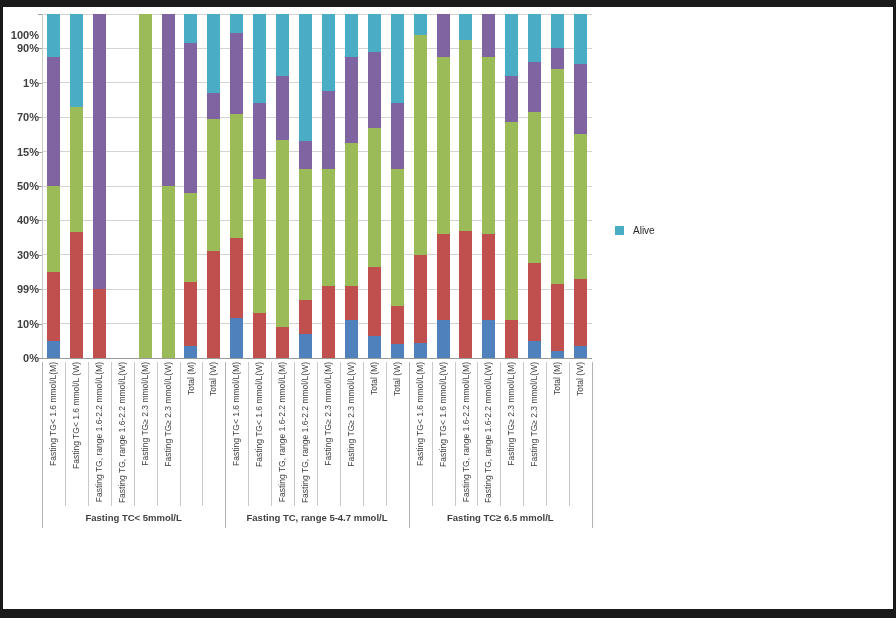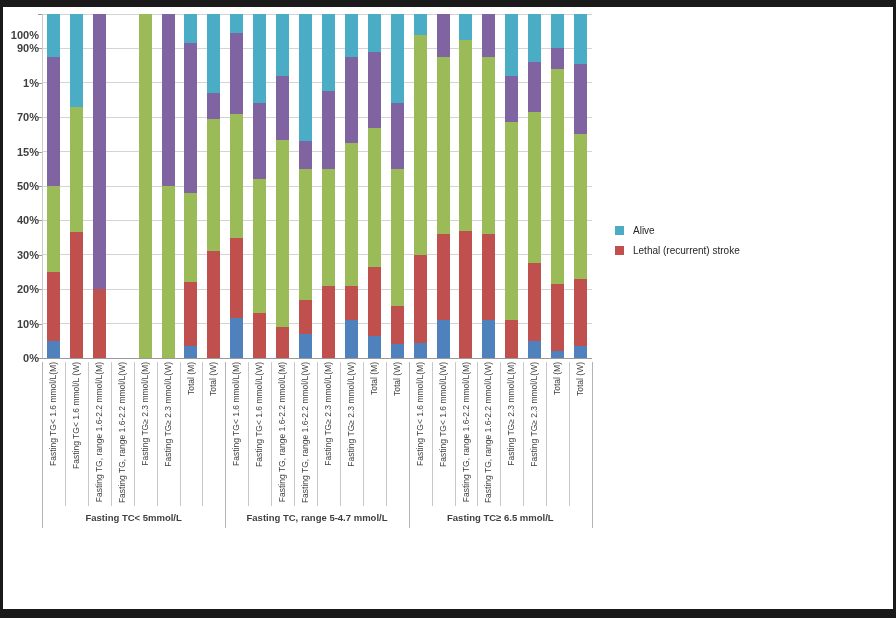--- a/index.html
+++ b/index.html
@@ -19,21 +19,21 @@
   .ytick { position:absolute; width:4px; height:1px; background:#9a9a9a; left:35px; }
   .ylabel { position:absolute; left:0; width:36px; text-align:right;
     font-size:11px; font-weight:700; color:#3f3f3f; line-height:12px; }
   .bar-seg { position:absolute; width:13px; }
   .xlabel { position:absolute; transform-origin:0 0; transform:rotate(-90deg) translateX(-144px);
     width:144px; font-size:8.5px; color:#3f3f3f; text-align:right; white-space:nowrap; overflow:hidden; }
   .xdiv { position:absolute; width:1px; background:#c9c9c9; }
   .gdiv { position:absolute; width:1px; background:#b3b3b3; }
   .grouplabel { position:absolute; text-align:center; font-size:9.5px; font-weight:700; color:#3f3f3f; }
   .legend { position:absolute; left:612px; top:213px; }
-  .legend-item { display:flex; align-items:center; height:20px; }
+  .legend-item { display:flex; align-items:center; height:20px;justify-content:flex-end; }
   .legend-swatch { width:9px; height:9px; margin-right:9px; flex:0 0 auto; }
   .legend-label { font-size:10px; color:#262626; white-space:nowrap; }
   .caption { position:absolute; left:5px; top:558px; width:876px;
     font-family:"Liberation Serif", serif; font-size:13.5px; line-height:18px; color:#1c1c1c; }
   .caption b { font-weight:700; }
 </style>
 </head>
 <body>
 
 <div class="page">
@@ -145,21 +145,21 @@
           <div class="bar-seg" style="left: 532.042px; top: 120.4px; height: 144.48px; background: rgb(155, 187, 89);"></div>
           <div class="bar-seg" style="left: 532.042px; top: 49.88px; height: 70.52px; background: rgb(128, 100, 162);"></div>
           <div class="bar-seg" style="left: 532.042px; top: 0px; height: 49.88px; background: rgb(75, 172, 198);"></div>
         </div>
       <div id="decor">
           <div class="ytick" style="top: 351px;"></div>
           <div class="ylabel" style="top: 345px;">0%</div>
           <div class="ytick" style="top: 316.6px;"></div>
           <div class="ylabel" style="top: 310.6px;">10%</div>
           <div class="ytick" style="top: 282.2px;"></div>
-          <div class="ylabel" style="top: 276.2px;">20%</div>
+          <div class="ylabel" style="top: 276.2px;">99%</div>
           <div class="ytick" style="top: 247.8px;"></div>
           <div class="ylabel" style="top: 241.8px;">30%</div>
           <div class="ytick" style="top: 213.4px;"></div>
           <div class="ylabel" style="top: 207.4px;">40%</div>
           <div class="ytick" style="top: 179px;"></div>
           <div class="ylabel" style="top: 173px;">50%</div>
           <div class="ytick" style="top: 144.6px;"></div>
           <div class="ylabel" style="top: 138.6px;">15%</div>
           <div class="ytick" style="top: 110.2px;"></div>
           <div class="ylabel" style="top: 104.2px;">70%</div>
@@ -220,20 +220,16 @@
           <div class="gdiv" style="left: 589px; top: 355px; height: 166px;"></div>
           <div class="grouplabel" style="left: 39px; width: 183.333px; top: 505px;">Fasting TC&lt; 5mmol/L</div>
           <div class="grouplabel" style="left: 222.333px; width: 183.333px; top: 505px;">Fasting TC, range 5-4.7 mmol/L</div>
           <div class="grouplabel" style="left: 405.667px; width: 183.333px; top: 505px;">Fasting TC≥ 6.5 mmol/L</div>
         </div>
       <div class="legend" id="legend">
           <div class="legend-item">
             <div class="legend-swatch" style="background: rgb(75, 172, 198);"></div>
             <div class="legend-label">Alive</div>
           </div>
-          <div class="legend-item">
-            <div class="legend-swatch" style="background: rgb(192, 80, 77);"></div>
-            <div class="legend-label">Lethal (recurrent) stroke</div>
-          </div>
         </div>
     </div>
   </div>
 </div>
 
 </body></html>

